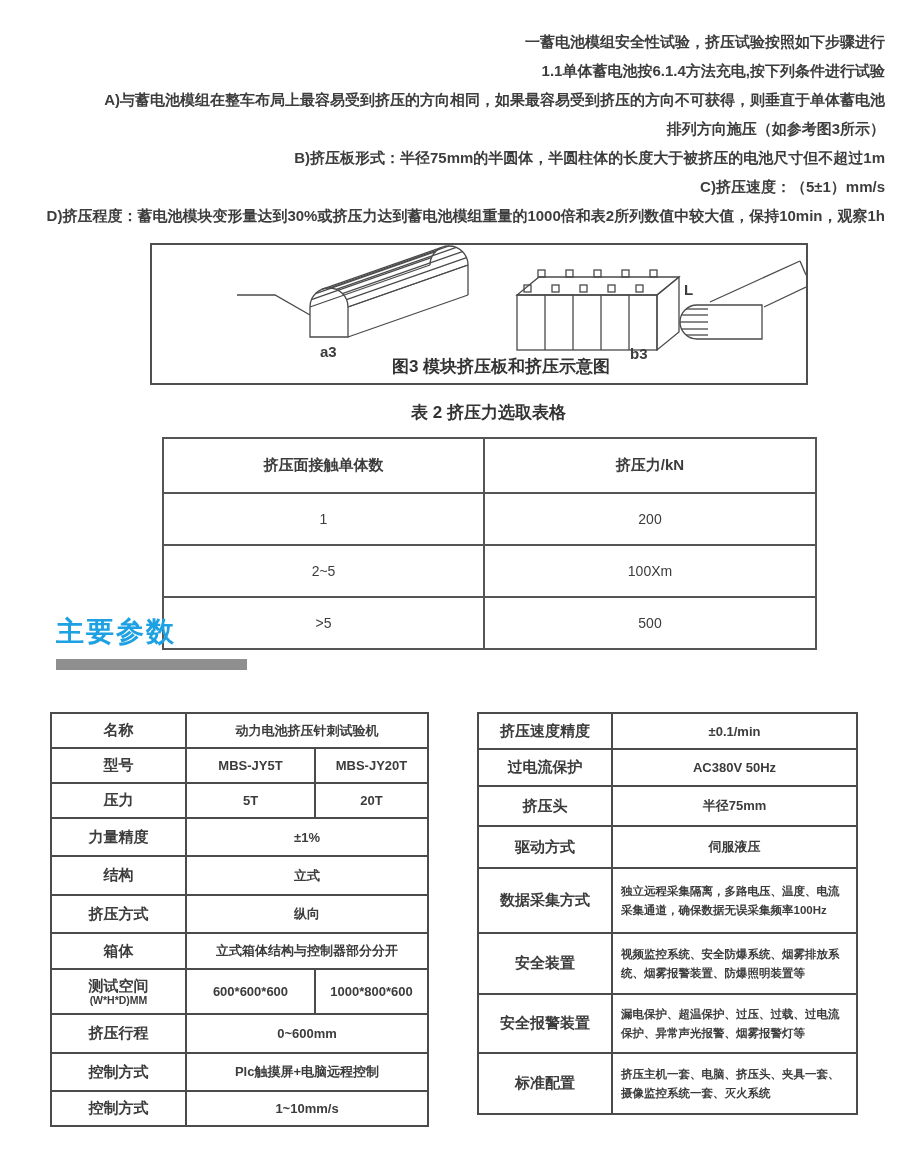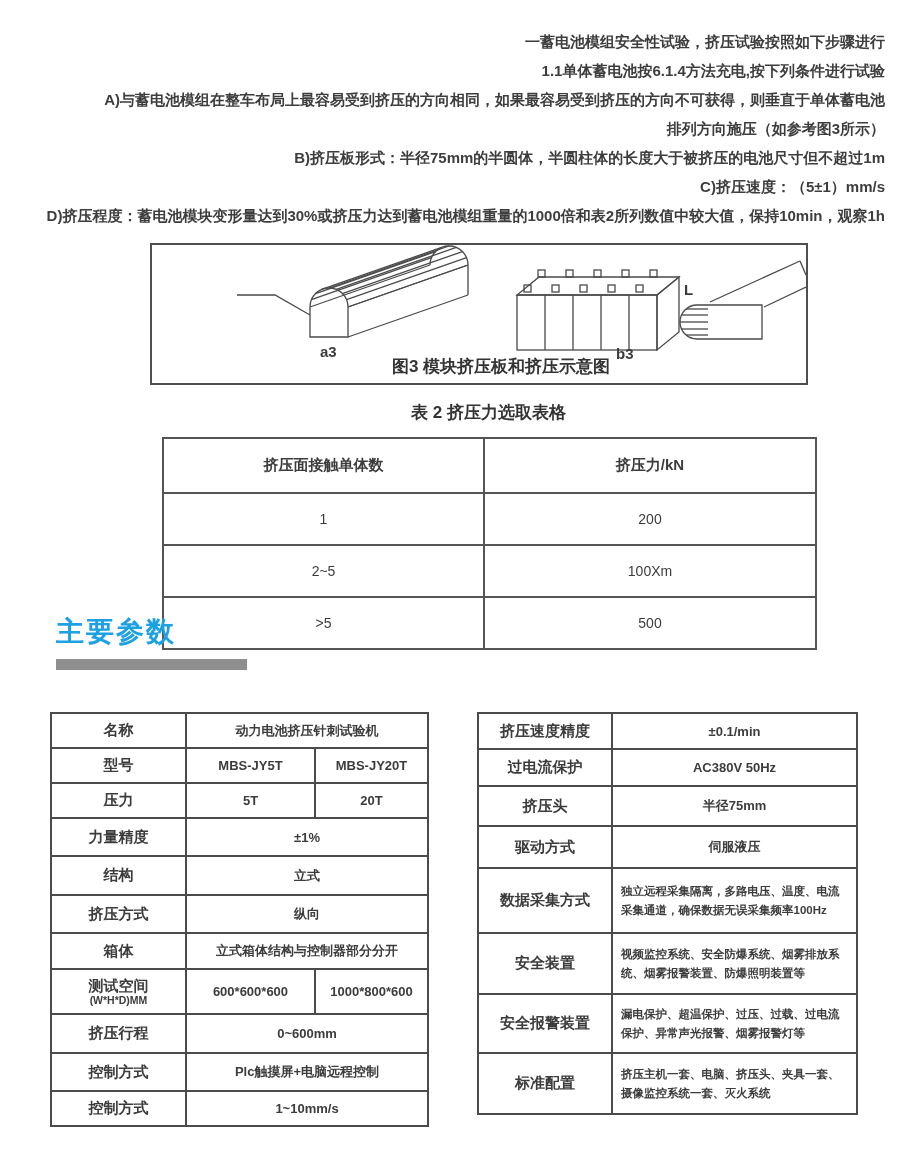--- a/index.html
+++ b/index.html
@@ -93,21 +93,21 @@
         <line x1="528" y1="77" x2="556" y2="77"></line>
         <line x1="529.5" y1="84" x2="556" y2="84"></line>
         <line x1="534" y1="90" x2="556" y2="90"></line>
 
         <line x1="558" y1="57" x2="648" y2="16"></line>
         <line x1="612" y1="62" x2="654" y2="42"></line>
         <line x1="648" y1="16" x2="654" y2="30"></line>
       </g>
     </svg>
     <span class="fig-label" style="left:168px;top:98px;">a3</span>
-    <span class="fig-label" style="left:464px;top:100px;">b3</span>
+    <span class="fig-label" style="left:478px;top:100px;">b3</span>
     <span class="fig-label" style="left:532px;top:36px;">L</span>
     <div class="fig-caption">图3 模块挤压板和挤压示意图</div>
   </div>
 
   <div class="t2-title">表 2  挤压力选取表格</div>
 
   <table class="t2">
     <colgroup>
         <col style="width:321px">
         <col style="width:332px">

